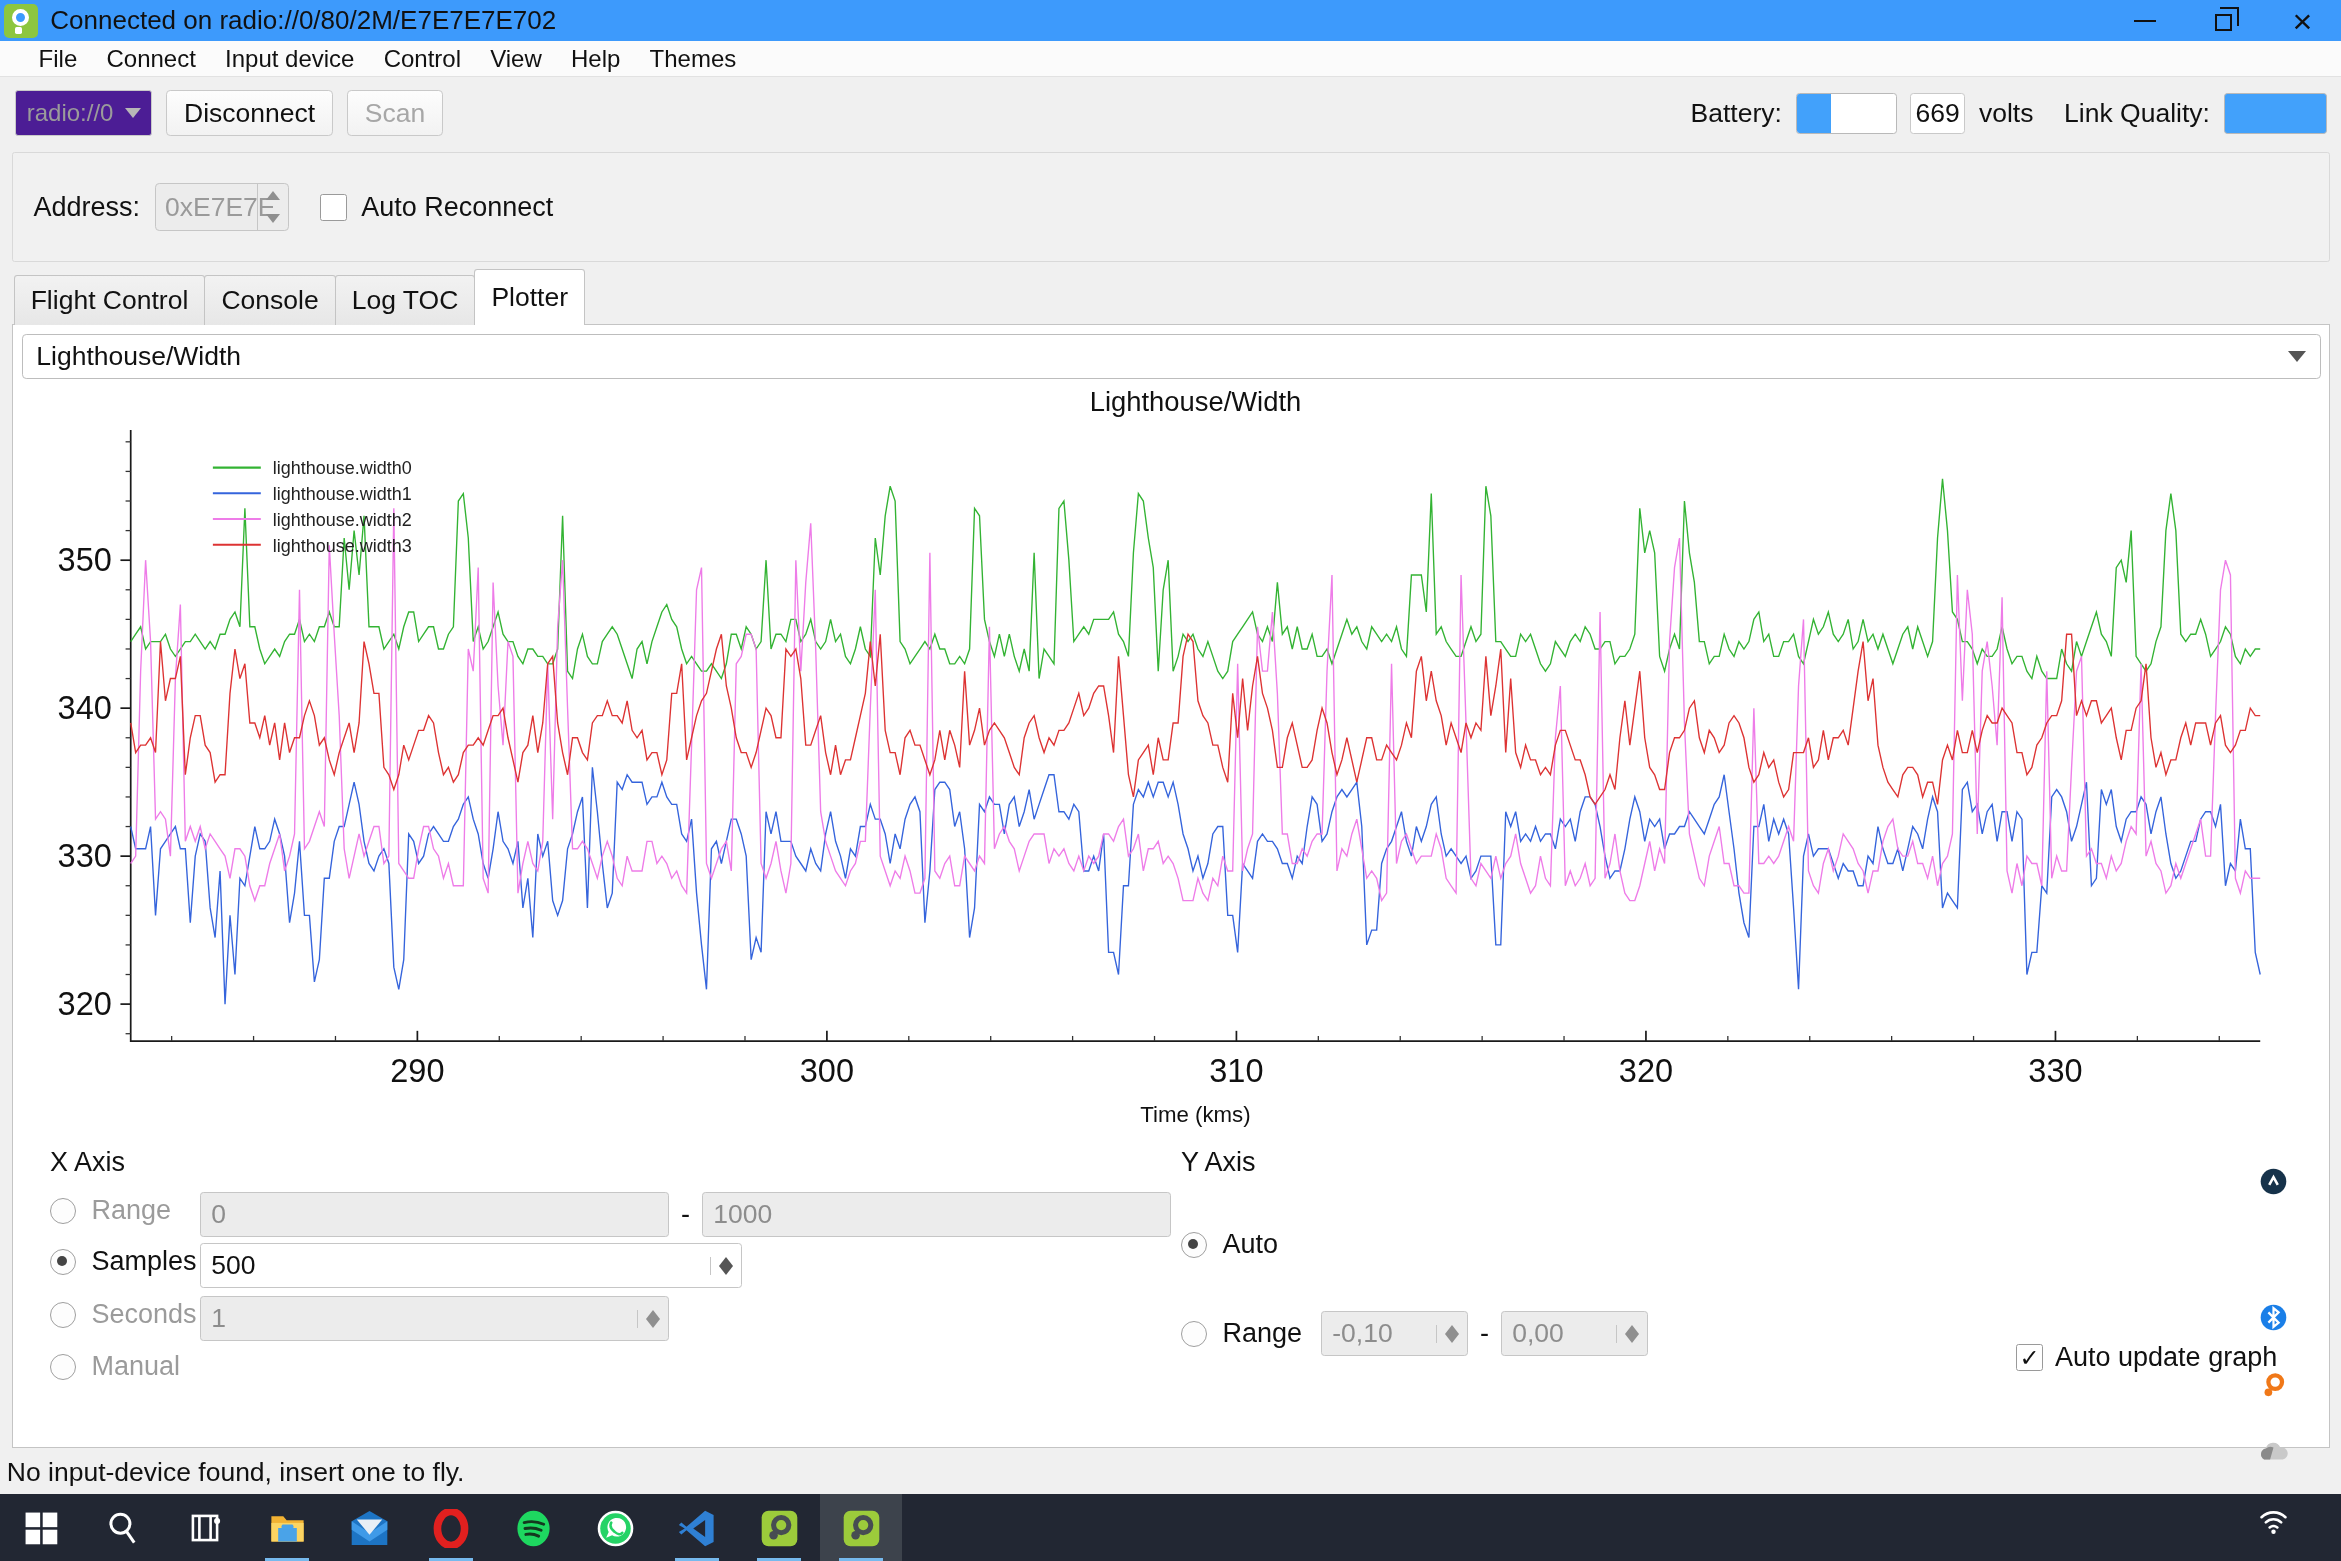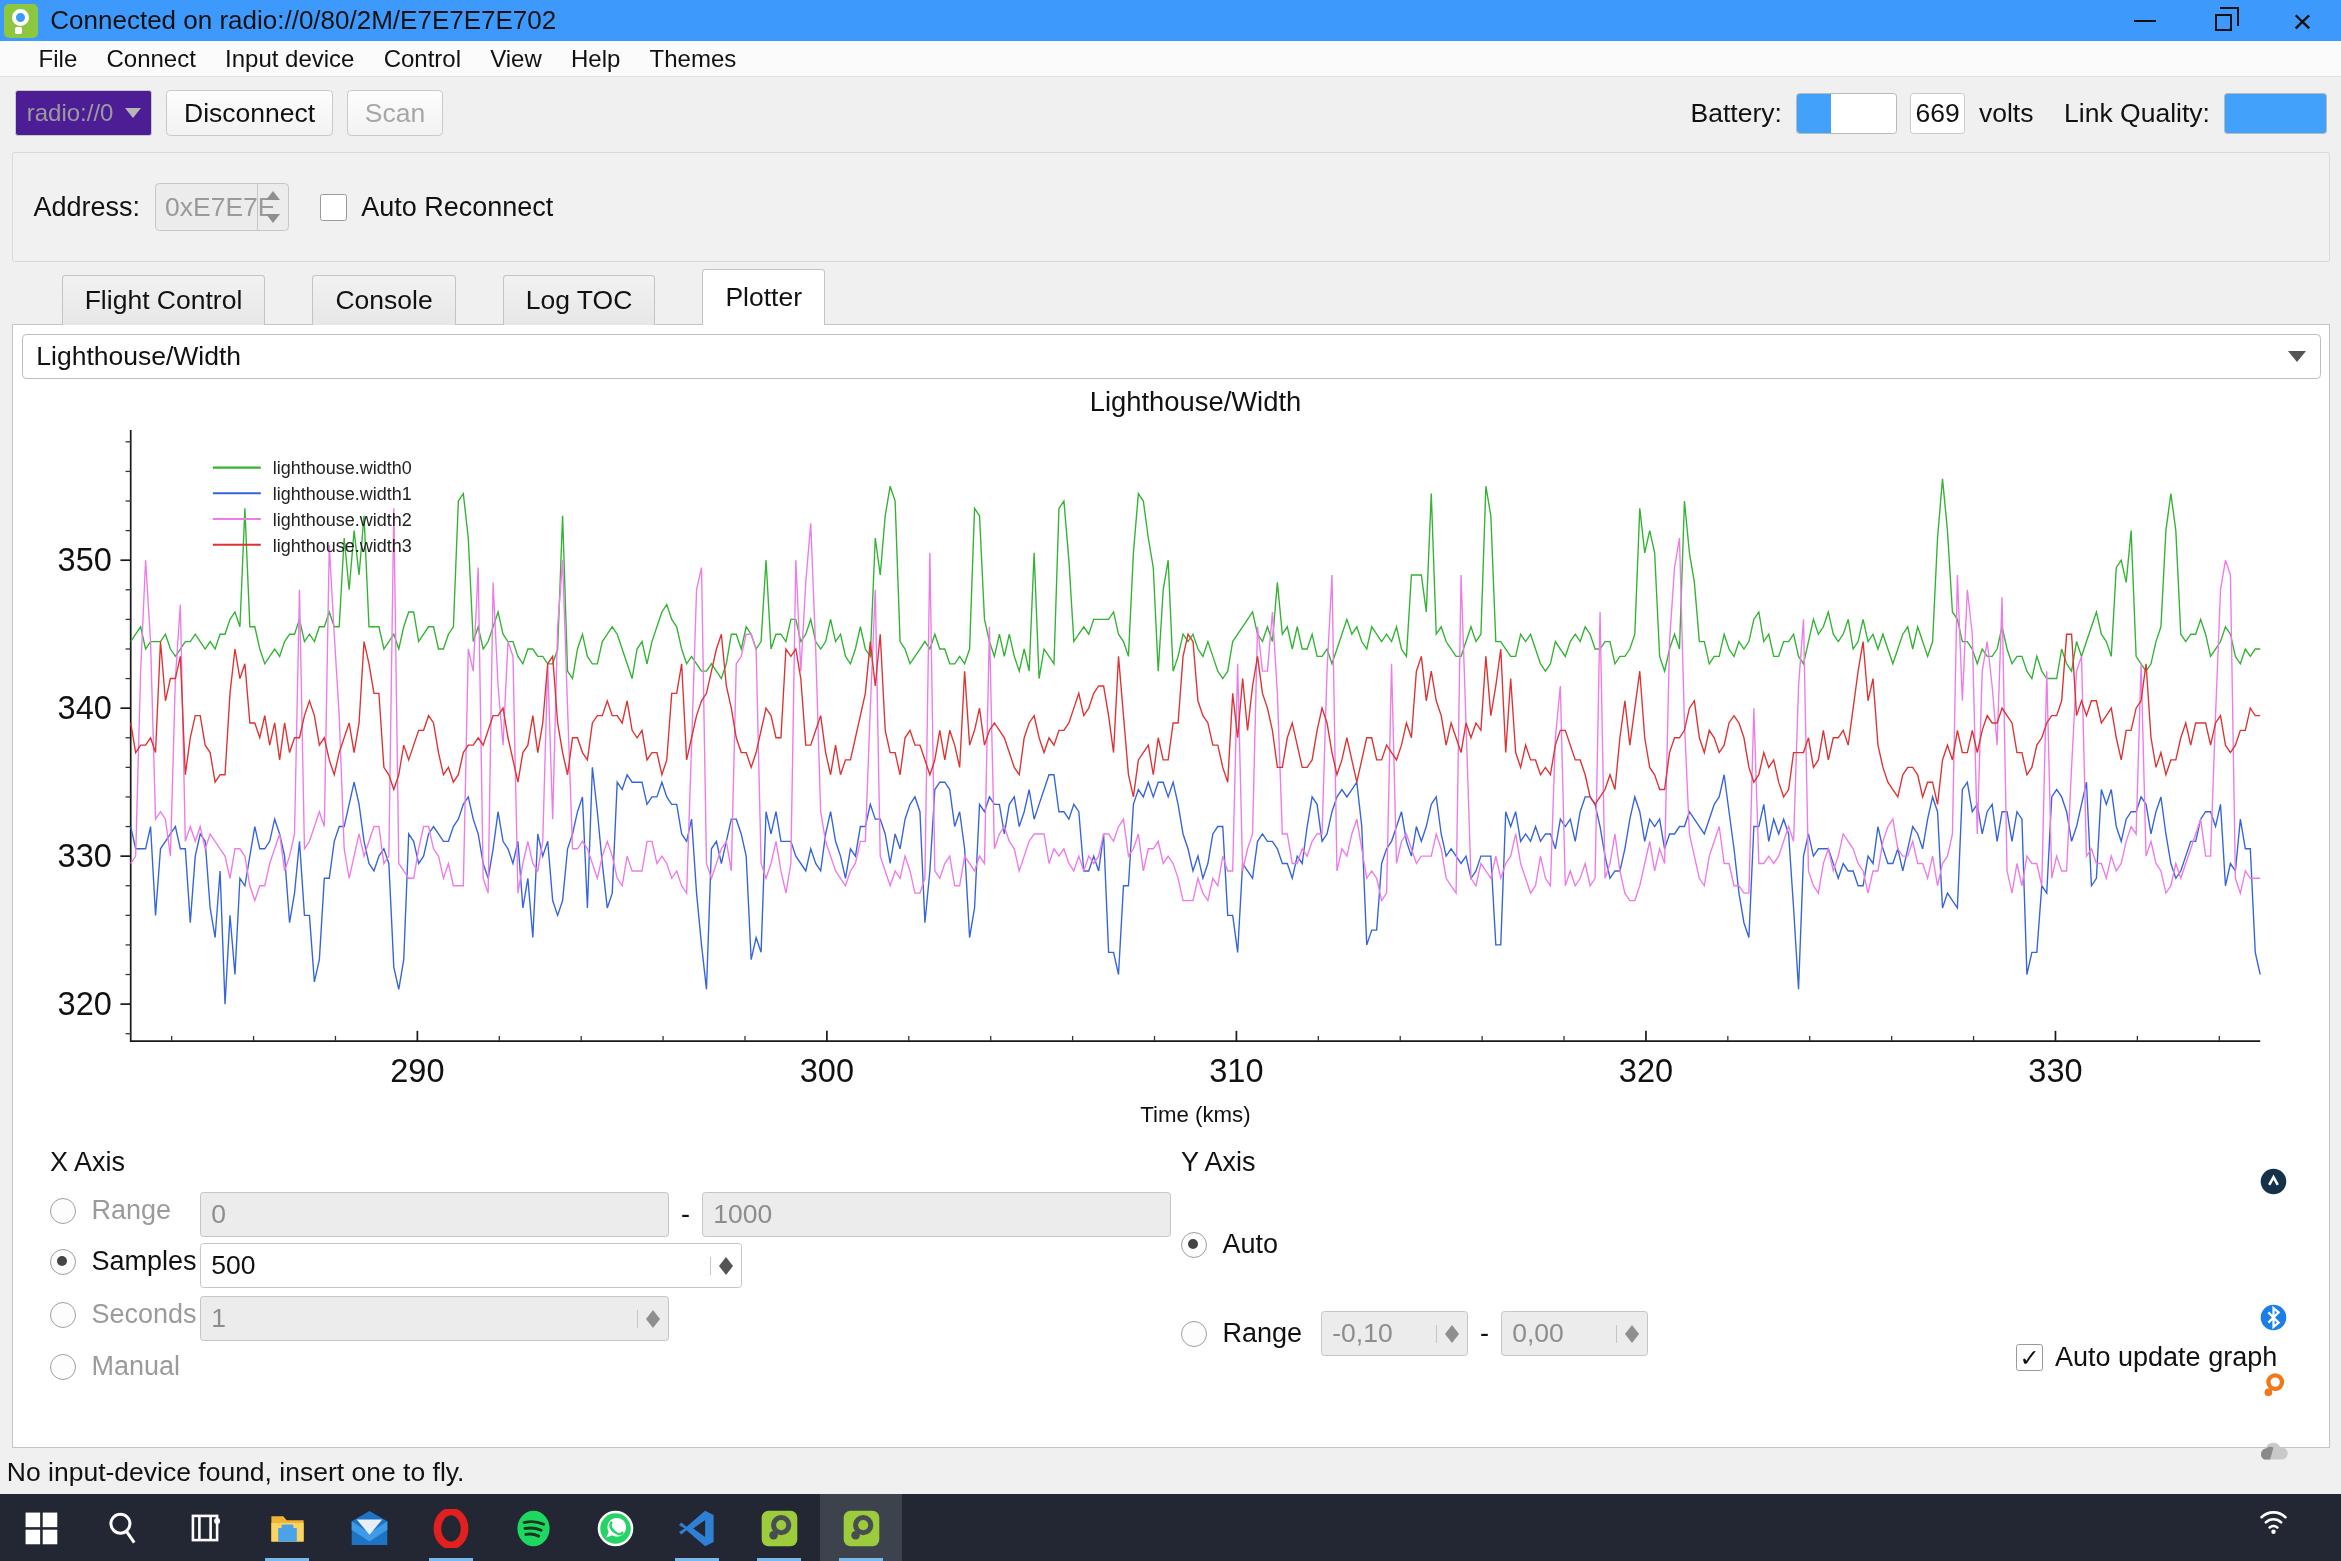--- a/index.html
+++ b/index.html
@@ -44,21 +44,21 @@
   .spin-btns{width:31px;border-left:0.9px solid #c6c6c6;display:flex;flex-direction:column;}
   .spin-btns div{flex:1;display:flex;align-items:center;justify-content:center;}
   .tri-up{width:0;height:0;border-left:7.7px solid transparent;border-right:7.7px solid transparent;border-bottom:9.4px solid #8f8f8f;}
   .tri-down{width:0;height:0;border-left:7.7px solid transparent;border-right:7.7px solid transparent;border-top:9.4px solid #8f8f8f;}
   .checkbox{width:27px;height:27px;border:1.7px solid #9a9a9a;border-radius:2.6px;background:#fff;display:flex;align-items:center;justify-content:center;font-size:24px;color:#111;}
   .addr-panel .checkbox{margin-left:31px;margin-right:13.7px;}
   .cb-label{font-size:27px;color:#111;}
 
   
   .tabs{position:absolute;left:13.7px;top:269px;display:flex;align-items:flex-end;height:56px;z-index:3;}
-  .tab{height:50px;padding:0 22px;background:linear-gradient(#f2f2f2,#e7e7e7);border:0.9px solid #c4c4c4;border-bottom:none;border-radius:3.4px 3.4px 0 0;font-size:26.5px;color:#111;display:flex;align-items:center;margin-right:-0.9px;margin-left:48px;}
+  .tab{height:50px;padding:0 16px;background:linear-gradient(#f2f2f2,#e7e7e7);border:0.9px solid #c4c4c4;border-bottom:none;border-radius:3.4px 3.4px 0 0;font-size:26.5px;color:#111;display:flex;align-items:center;margin-right:-0.9px;}
   .tab.active{height:56px;background:#fff;position:relative;}
   .tab.active:after{content:"";position:absolute;left:0;right:0;bottom:-1.7px;height:2.6px;background:#fff;}
 
   
   .content{position:absolute;left:12px;top:324px;width:2318px;height:1124px;background:#fff;border:0.9px solid #c4c4c4;}
   .plot-combo{position:absolute;left:8.6px;top:8.6px;width:2299px;height:45px;border:0.9px solid #bdbdbd;border-radius:4.3px;background:#fff;display:flex;align-items:center;padding:0 13.7px;font-size:26.5px;color:#111;}
   .plot-combo .caret{margin-left:auto;width:0;height:0;border-left:9.4px solid transparent;border-right:9.4px solid transparent;border-top:11px solid #555;}
   .chart-wrap{position:absolute;left:15.4px;top:62px;width:2287px;height:757px;}
 
   

